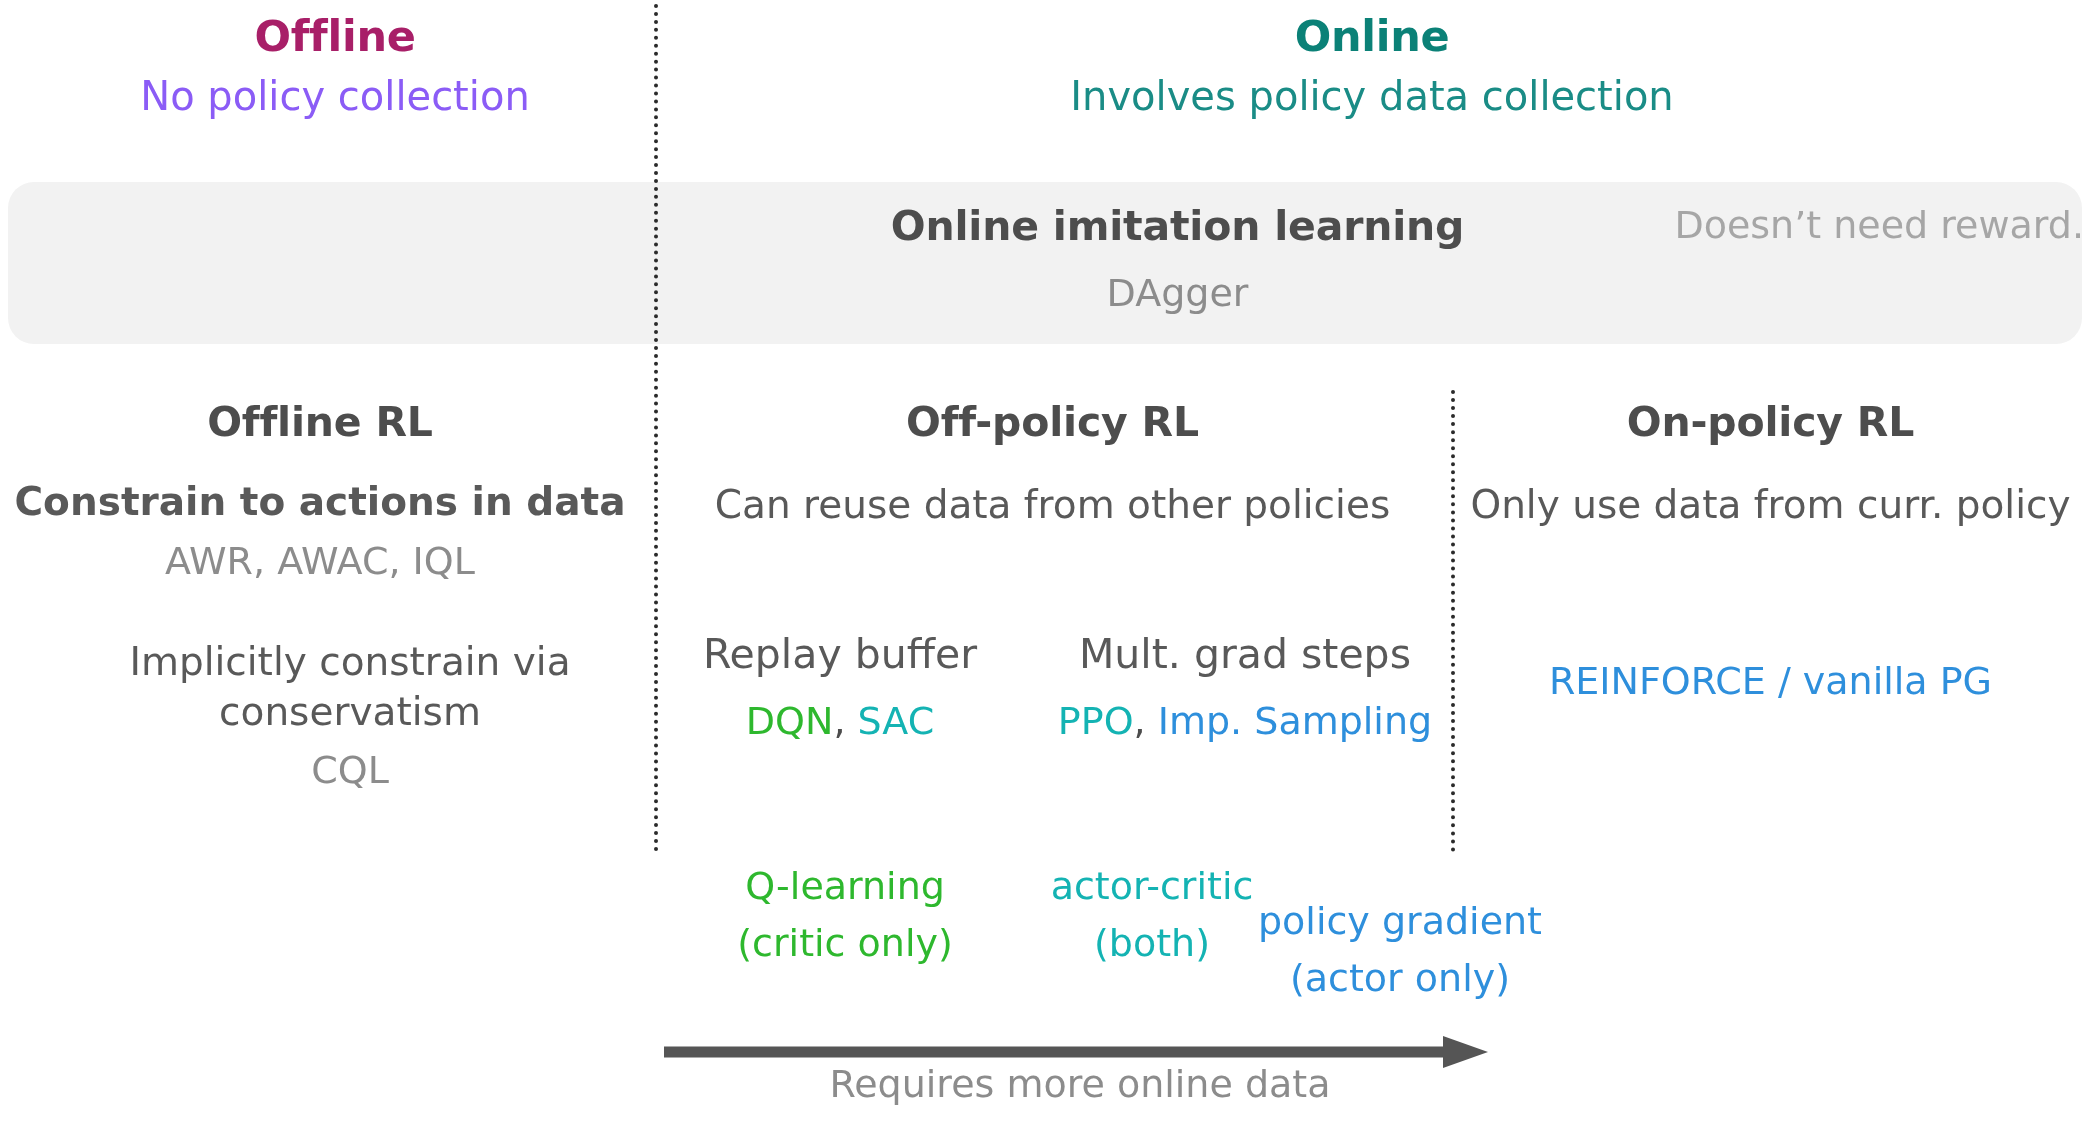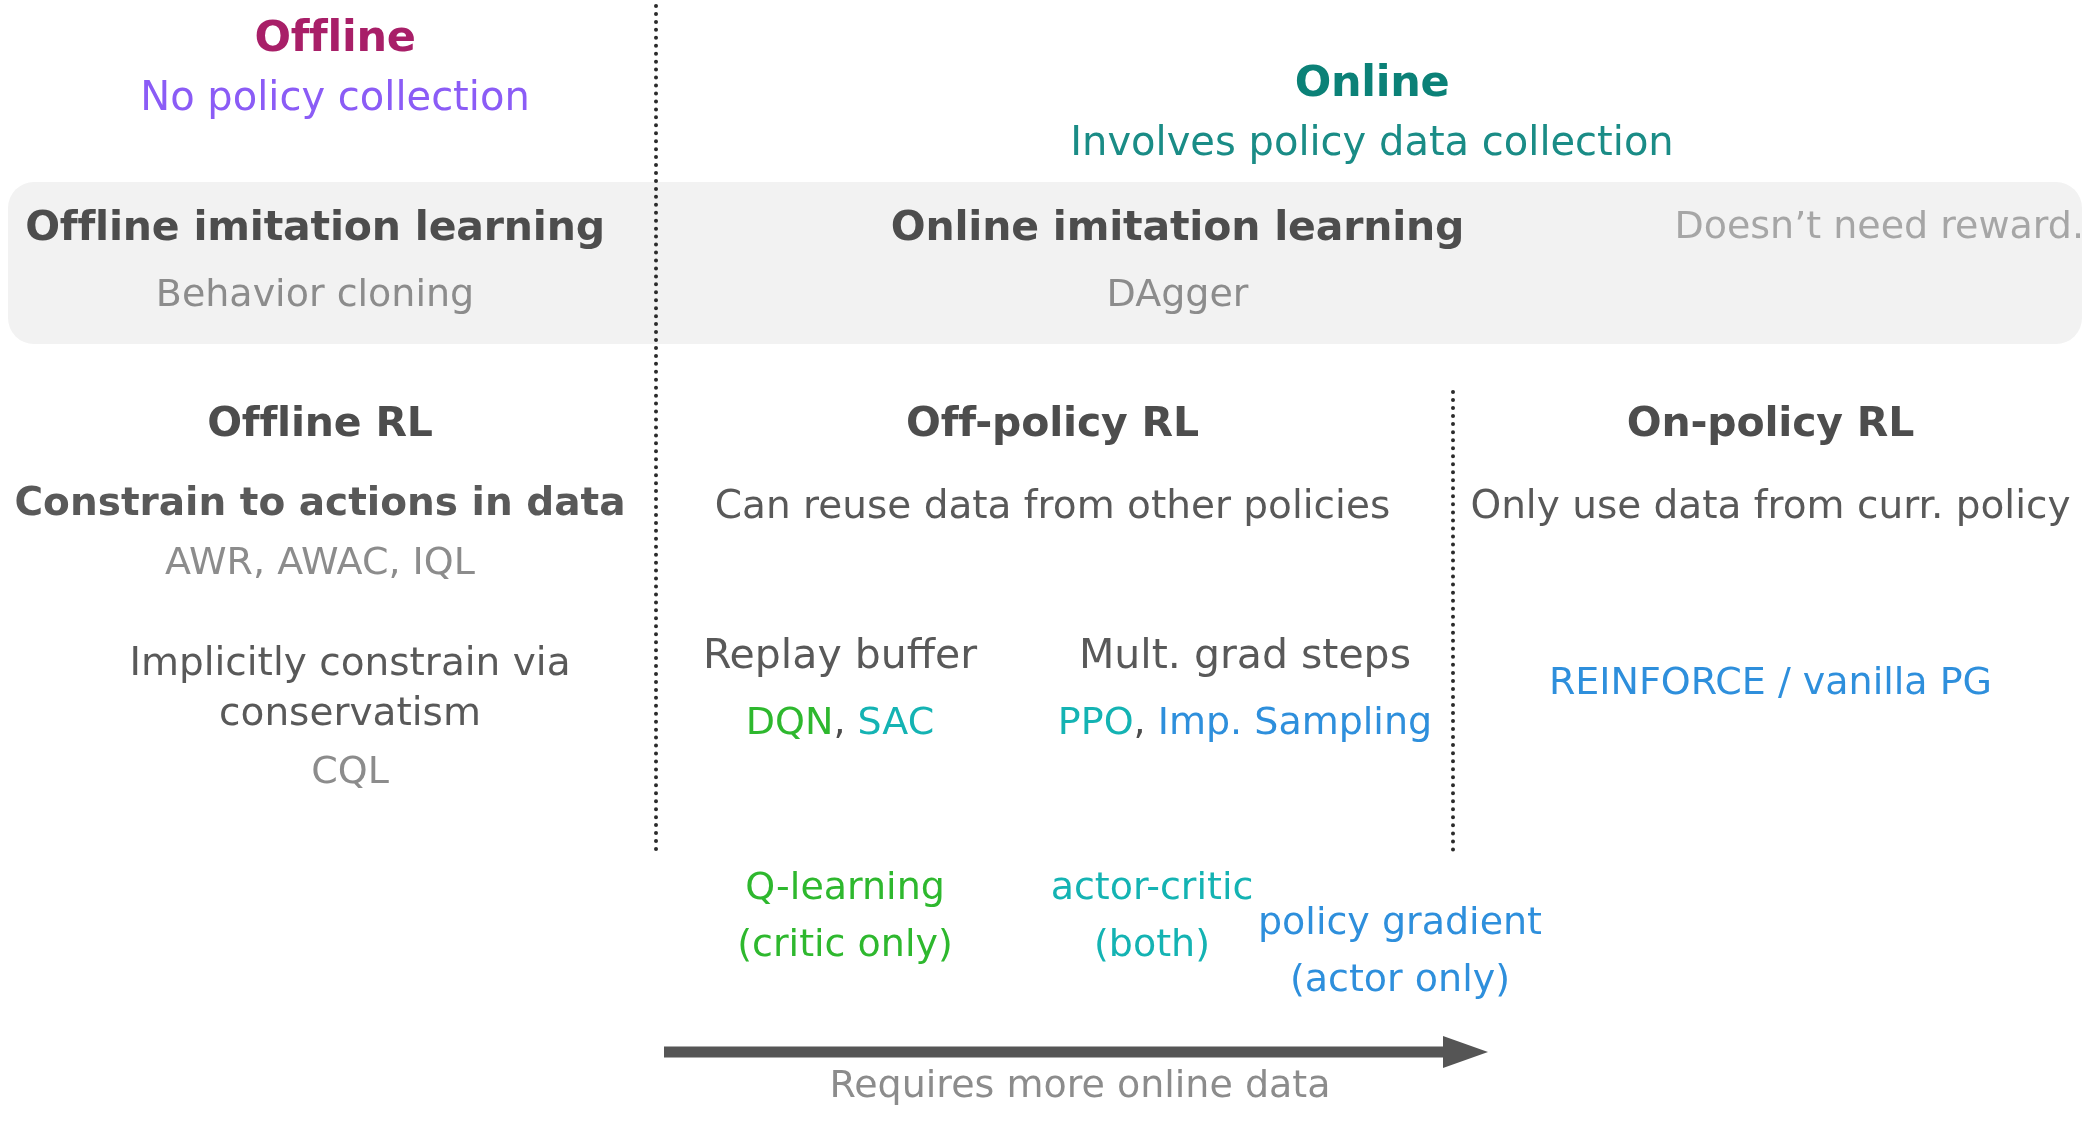--- a/index.html
+++ b/index.html
@@ -84,28 +84,24 @@
 
   <div id="divider-left" class="vdiv"></div>
   <div id="divider-right" class="vdiv"></div>
 
   <div class="tblock" style="left:8px; top:12px; width:654px;">
     <div class="hdr-bold" style="color:#a81f68;">Offline</div>
     <div class="hdr-sub" style="color:#8b5cf6; margin-top:14px;">No policy collection</div>
   </div>
 
   <div class="tblock" style="left:654px; top:12px; width:1436px;">
-    <div class="hdr-bold" style="color:#0b8177;margin-top:45px;">Online</div>
+    <div class="hdr-bold" style="color:#0b8177;">Online</div>
     <div class="hdr-sub" style="color:#1a8c86; margin-top:14px;">Involves policy data collection</div>
   </div>
 
-  <div class="tblock" style="left:0px; top:204px; width:630px;">
-    <div class="col-title">Offline imitation learning</div>
-    <div class="algo" style="margin-top:22px;">Behavior cloning</div>
-  </div>
 
   <div class="tblock" style="left:690px; top:204px; width:975px;">
     <div class="col-title">Online imitation learning</div>
     <div class="algo" style="margin-top:22px;">DAgger</div>
   </div>
 
   <div class="tblock" style="left:1660px; top:200px; width:424px; text-align:right;">
     <div class="note">Doesn’t need reward.</div>
   </div>
 

